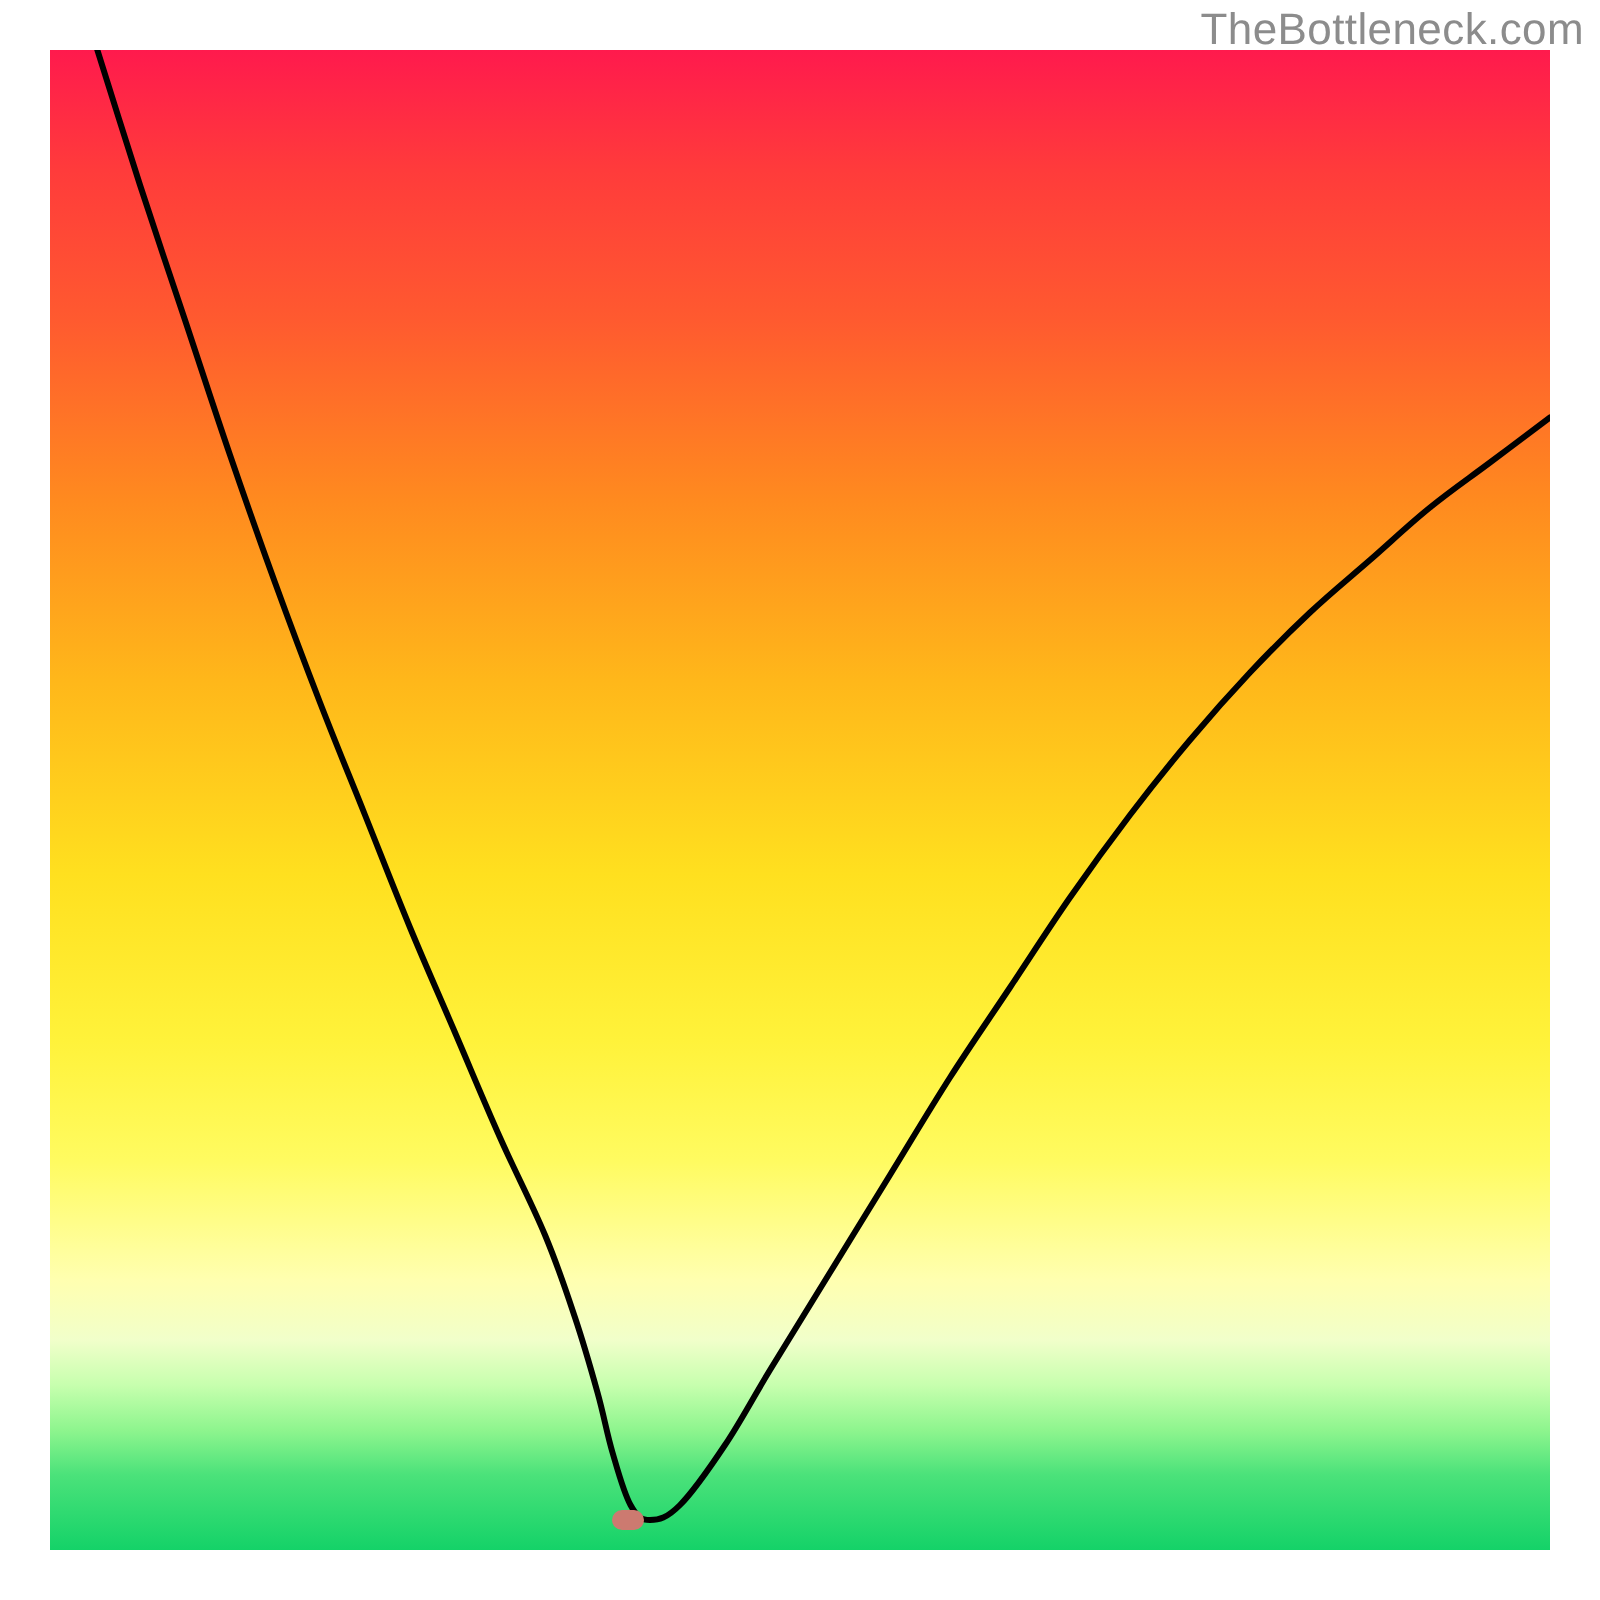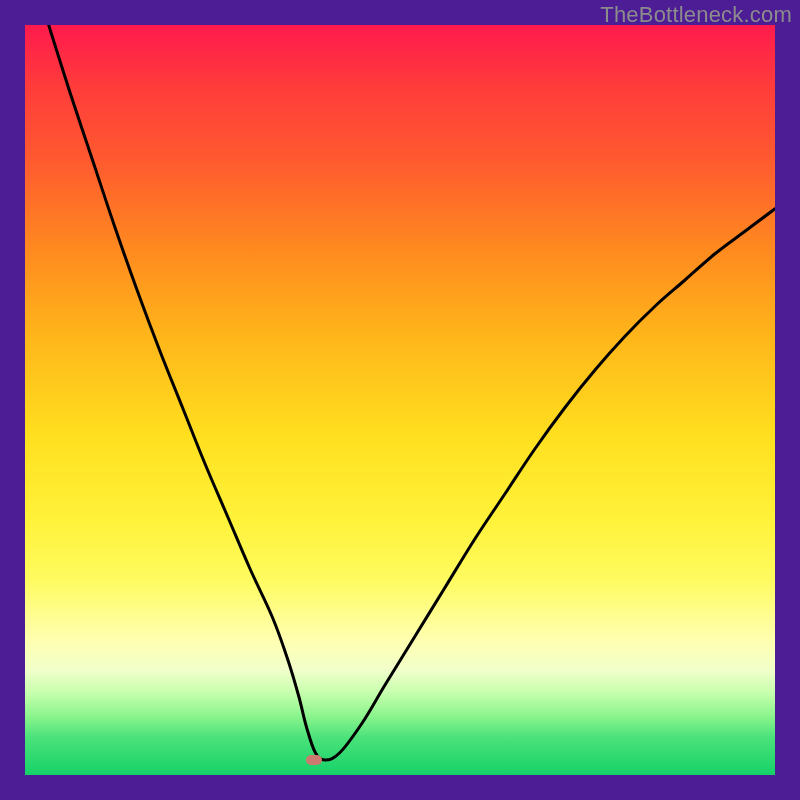--- a/index.html
+++ b/index.html
@@ -8,21 +8,21 @@
     width: 800px;
     height: 800px;
     background: #000;
     overflow: hidden;
     font-family: Arial, Helvetica, sans-serif;
   }
   .frame {
     position: relative;
     width: 800px;
     height: 800px;
-    background: #4c1d95;
+    background: #ffffff;
     text-align: right;
   }
   .plot-area {
     position: absolute;
     left: 25px;
     top: 25px;
     width: 750px;
     height: 750px;
     background: linear-gradient(
       to bottom,

